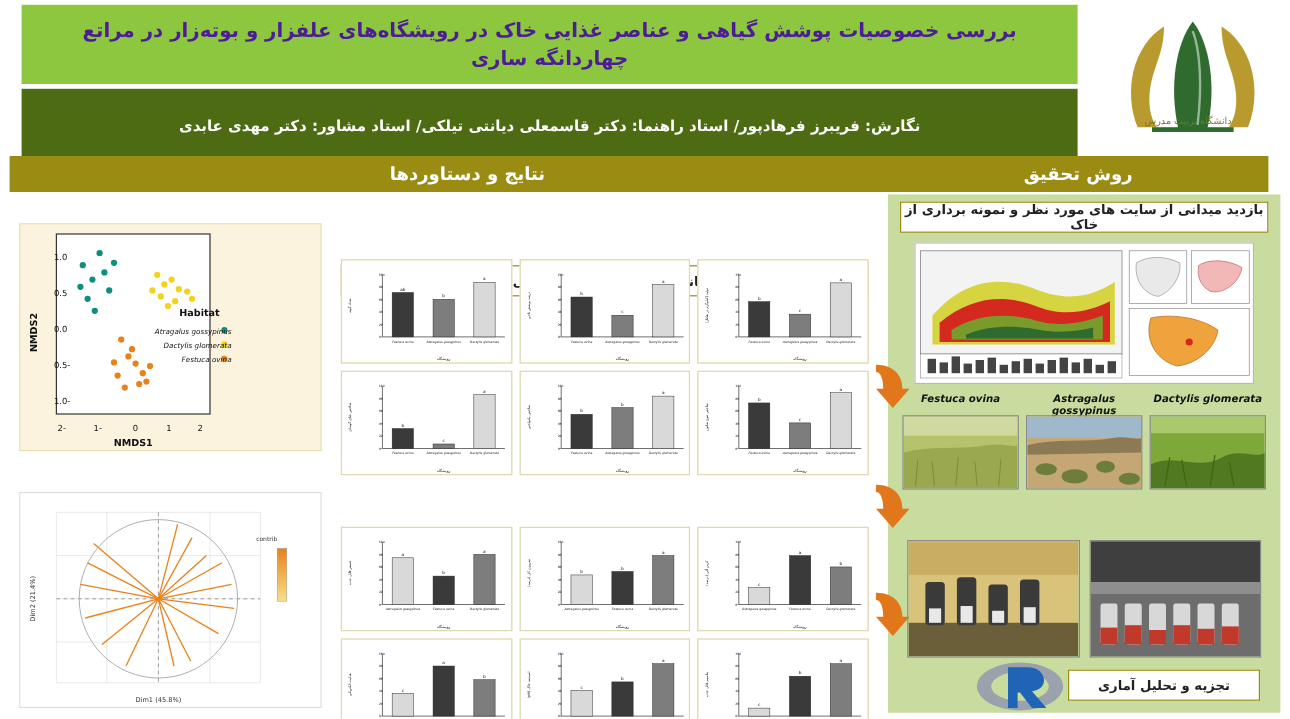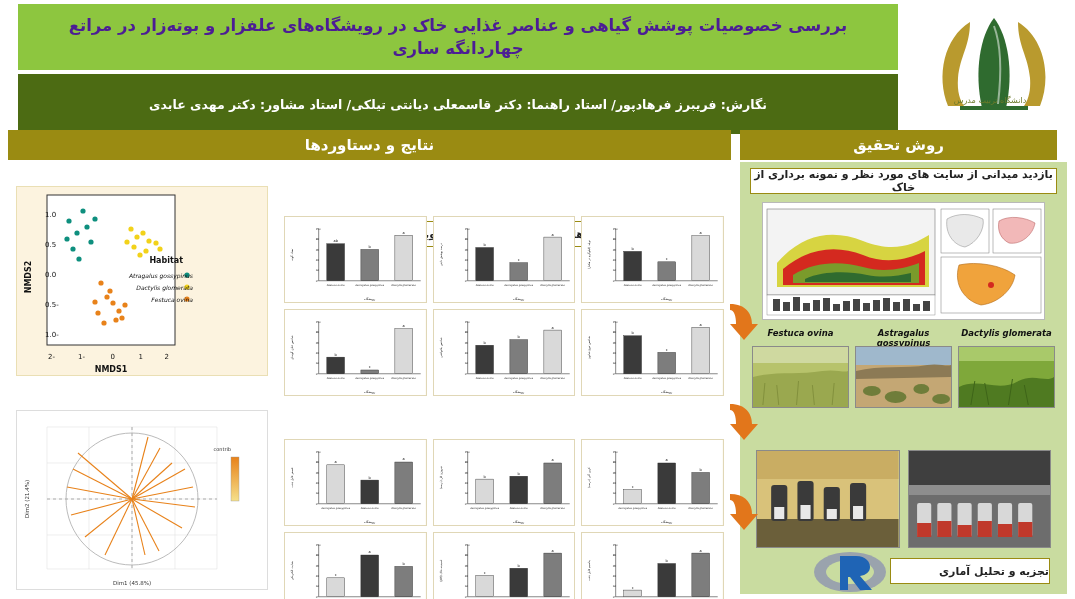--- a/index.html
+++ b/index.html
@@ -45,36 +45,36 @@
     position:absolute;left:905px;top:96px;width:170px;text-align:center;
     font-size:8px;color:#6b7a2a;direction:rtl;
   }
 
   
   .sec-bar{
     position:absolute;height:30px;background:#9a8b12;
     display:flex;align-items:center;justify-content:center;
   }
   .sec-bar span{color:#ffffff;font-weight:bold;font-size:15px;direction:rtl;}
-  .bar-results{left:8px;top:130px;width:723px;}
+  .bar-results{left:8px;top:130px;width:723px;padding-left:20px;}
   .bar-methods{left:740px;top:130px;width:317px;}
 
   .col-results{
     position:absolute;left:8px;top:162px;width:723px;height:432px;
     background:#ffffff;
   }
   .col-methods{
     position:absolute;left:740px;top:162px;width:327px;height:432px;
     background:#c9dca0;
   }
 
   
   .label-box{
     background:#ffffff;border:1px solid #9a8b12;
-    display:flex;align-items:center;
+    display:flex;align-items:center;justify-content:center;
     text-align:center;box-sizing:border-box;
   }
   .label-box span{font-size:11px;color:#222;direction:rtl;font-weight:bold;}
 
   
   .nmds-card{
     position:absolute;left:8px;top:24px;width:252px;height:190px;
     background:#fcf3df;border:1px solid #eadfb4;box-sizing:border-box;
   }
   .pca-card{

